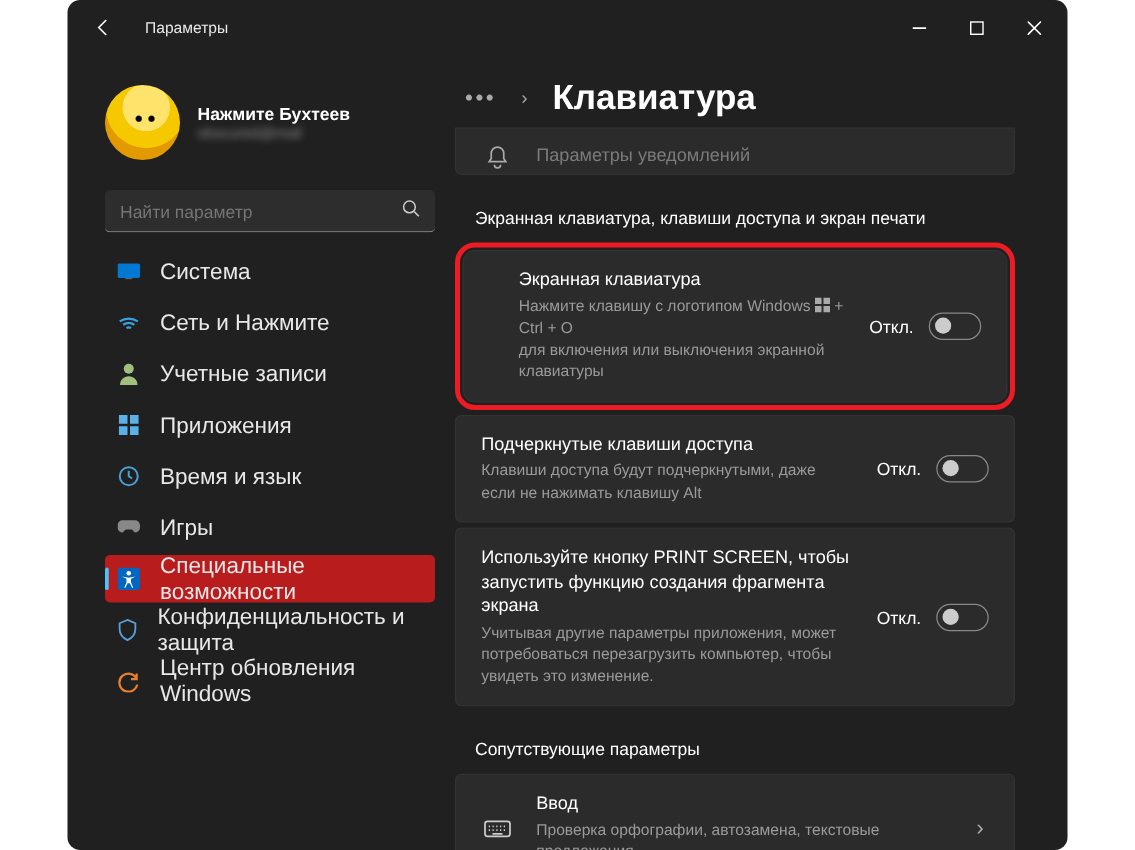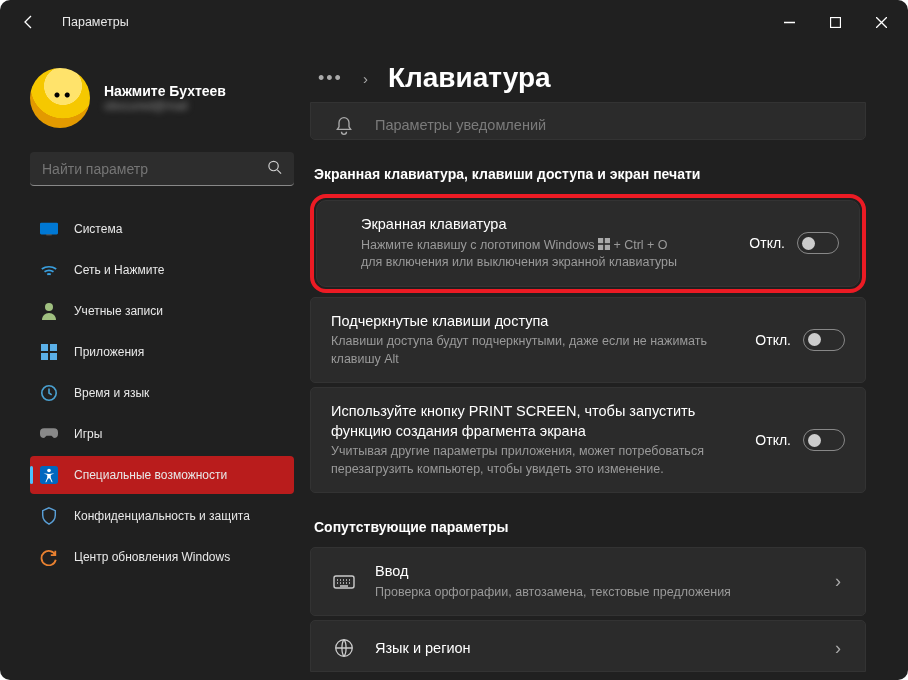--- a/index.html
+++ b/index.html
@@ -1,18 +1,18 @@
 <!DOCTYPE html>
 <html><head>
 <meta charset="utf-8">
 <style>
 * { margin: 0; padding: 0; box-sizing: border-box; font-family: "Segoe UI", sans-serif; }
 body { background: #fff; }
 .window {
-  width: 908px; height: 680px; margin: 0 auto; background: #202020;
+  width: 800px; height: 680px; margin: 0 auto; background: #202020;
   border-radius: 10px; overflow: hidden; position: relative; color: #fff;
   display: flex; flex-direction: column;
 }
 .titlebar {
   height: 44px; display: flex; align-items: center; padding: 0 4px 0 8px;
   justify-content: space-between;
 }
 .titlebar-left { display: flex; align-items: center; gap: 18px; padding-left: 6px; }
 .back-btn { width: 30px; height: 30px; display: flex; align-items: center; justify-content: center; border-radius: 4px; cursor: pointer; }
 .back-btn svg { width: 16px; height: 16px; }
@@ -20,30 +20,30 @@
 .win-controls { display: flex; gap: 0; }
 .win-btn { width: 46px; height: 32px; display: flex; align-items: center; justify-content: center; cursor: pointer; }
 .win-btn svg { width: 11px; height: 11px; stroke: #fff; stroke-width: 1.3; fill: none; }
 .body { flex: 1; display: flex; overflow: hidden; }
 .sidebar { width: 310px; padding: 24px 16px 10px 30px; }
 .profile { display: flex; align-items: center; gap: 14px; margin-bottom: 24px; }
 .avatar { width: 60px; height: 60px; border-radius: 50%; background: radial-gradient(circle at 55% 30%, #ffe36b 0 35%, #f6c800 36% 60%, #e39a00 61% 100%); position: relative; overflow: hidden; }
 .avatar::after { content: ""; position: absolute; inset: 0; background: radial-gradient(circle at 45% 45%, #000 0 2px, transparent 3px), radial-gradient(circle at 62% 45%, #000 0 2px, transparent 3px); }
 .profile-name { font-size: 14px; font-weight: 600; }
 .profile-email { font-size: 12px; color: #888; filter: blur(3px); }
-.search { position: relative; margin-bottom: 24px; }
+.search { position: relative; margin-bottom: 12px; }
 .search input {
   width: 100%; height: 34px; background: #2d2d2d; border: none; border-bottom: 1px solid #888;
   border-radius: 4px; padding: 0 38px 0 12px; color: #ccc; font-size: 14px; outline: none;
 }
 .search .icon { position: absolute; right: 12px; top: 50%; transform: translateY(-50%); }
 .nav { display: flex; flex-direction: column; gap: 3px; }
 .nav-item {
   display: flex; align-items: center; gap: 16px; height: 38px; padding: 0 10px;
-  border-radius: 4px; cursor: pointer; font-size: 12px; color: #e8e8e8;
+  border-radius: 4px; cursor: pointer; font-size: 18px; color: #e8e8e8;
   position: relative;
 }
 .nav-item.active { background: #b91c1c; }
 .nav-item.active::before {
   content: ""; position: absolute; left: 0; top: 10px; bottom: 10px; width: 3px;
   background: #4cc2ff; border-radius: 3px;
 }
 .nav-icon { width: 18px; height: 18px; display: flex; align-items: center; justify-content: center; }
 .main { flex: 1; padding: 18px 42px 0 0; overflow-y: auto; position: relative; }
 .main::-webkit-scrollbar { width: 4px; }
@@ -55,21 +55,21 @@
 .card {
   background: #2b2b2b; border-radius: 5px; padding: 14px 20px;
   display: flex; align-items: center; gap: 18px; margin-bottom: 4px;
   border: 1px solid #333;
 }
 .card-cut { border-top-left-radius: 0; border-top-right-radius: 0; padding: 10px 20px 0; }
 .card-icon { width: 26px; height: 26px; display: flex; align-items: center; justify-content: center; color: #ccc; }
 .card-body { flex: 1; }
 .card-title { font-size: 14.5px; color: #fff; line-height: 1.35; }
 .card-desc { font-size: 12.5px; color: #9a9a9a; line-height: 1.4; margin-top: 2px; }
-.section-h { font-size: 14px; font-weight: 700; margin: 26px 0 12px 4px; }
+.section-h { font-size: 14px; font-weight: 400; margin: 26px 0 12px 16px; }
 .highlight {
   border: 4px solid #ec1b24; border-radius: 16px; padding: 2px; margin-bottom: 4px;
 }
 .highlight .card { margin-bottom: 0; border-radius: 10px; padding-left: 44px; }
 .toggle-wrap { display: flex; align-items: center; gap: 12px; }
 .toggle-label { font-size: 14px; white-space: nowrap; }
 .toggle {
   width: 42px; height: 22px; border: 1px solid #888; border-radius: 11px;
   position: relative; cursor: pointer;
 }

